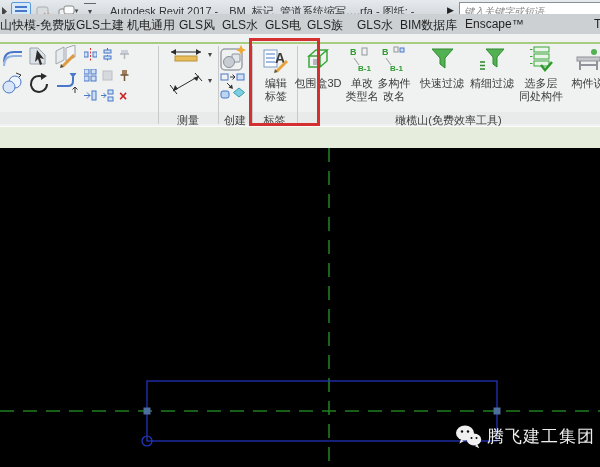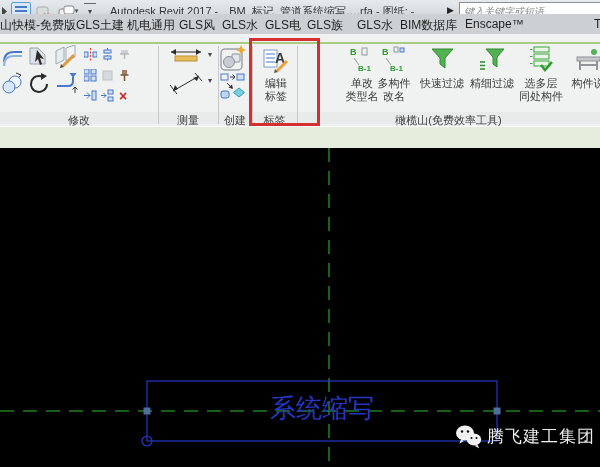--- a/index.html
+++ b/index.html
@@ -193,21 +193,20 @@
         </svg>
     </div>
     <div class="ic" style="left:101px;top:44px">
       <svg width="13" height="13">
           <path d="M0 6.5 h5 m-2.5 -2.5 l2.5 2.5 -2.5 2.5" fill="none" stroke="#4a78c8"></path>
           <rect x="7" y="1" width="5" height="4" fill="#cfe0f4" stroke="#4a78c8"></rect>
           <rect x="7" y="8" width="5" height="4" fill="#cfe0f4" stroke="#4a78c8"></rect>
         </svg>
     </div>
     <div class="xdel" style="left:119px;top:46px">×</div>
-    <div class="plabel" style="left:0;width:158px">修改</div>
 
     <div class="ic" style="left:168px;top:3px">
       <svg width="38" height="17">
           <path d="M3 5 h30" stroke="#2b2b2b"></path>
           <path d="M3 5 l5 -3 v6z M33 5 l-5 -3 v6z" fill="#2b2b2b"></path>
           <rect x="7" y="9" width="22" height="5" fill="#e9bc5a" stroke="#b8923a"></rect>
         </svg>
     </div>
     <div class="dd" style="left:208px;top:6px">▾</div>
     <div class="ic" style="left:168px;top:27px">
@@ -250,20 +249,29 @@
             <text x="12" y="17" font-size="14" font-weight="bold" fill="#3a3a3a">A</text>
             <line x1="14" y1="25" x2="24" y2="15" stroke="#e8a33d" stroke-width="3"></line>
             <path d="M11 27 l4 -1 -3 -3z" fill="#6a5a3a"></path>
           </svg>
       </div>
       <div class="l1">编辑</div>
       <div class="l2">标签</div>
     </div>
     <div class="plabel" style="left:252px;width:45px">标签</div>
 
+    <div class="rbtn" style="left:292px;width:52px">
+      <div class="ic" style="left:13px;top:2px">
+        <svg width="27" height="27">
+            <path d="M4 10 l7 -6 h11 l-7 6z M22 4 v11 l-7 6 M4 10 h11 v11 h-11z M15 10 l7 -6" fill="none" stroke="#3aa63a" stroke-width="1.5"></path>
+            <rect x="8" y="13" width="6" height="6" fill="#b4b8bc"></rect>
+          </svg>
+      </div>
+      <div class="l1">包围盒3D</div>
+    </div>
     <div class="rbtn" style="left:344px;width:36px">
       <div class="ic" style="left:5px;top:2px">
         <svg width="27" height="27">
             <text x="1" y="9" font-size="9" font-weight="bold" fill="#2e9b2e">B</text>
             <rect x="13" y="2" width="5" height="7" fill="none" stroke="#90989e"></rect>
             <path d="M5 12 l5 7" stroke="#999"></path>
             <text x="9" y="25" font-size="8" font-weight="bold" fill="#2e9b2e">B-1</text>
           </svg>
       </div>
       <div class="l1">单改</div>
@@ -332,21 +340,20 @@
 
       <line x1="329" y1="0" x2="329" y2="319" stroke="#1f7d1f" stroke-width="1.6" stroke-dasharray="14,9"></line>
       <line x1="0" y1="263" x2="600" y2="263" stroke="#1f7d1f" stroke-width="1.6" stroke-dasharray="14,9"></line>
 
       <rect x="147" y="233" width="350" height="60" fill="none" stroke="#2438c8" stroke-width="1.2"></rect>
 
       <rect x="143.5" y="259.5" width="7" height="7" fill="#4d6f9d"></rect>
       <rect x="493.5" y="259.5" width="7" height="7" fill="#4d6f9d"></rect>
       <circle cx="147" cy="293" r="5" fill="none" stroke="#2438c8" stroke-width="1.2"></circle>
     </svg>
-    <div class="sys-label">系统缩写</div>
     <div class="watermark">
       <svg width="27" height="25" viewBox="0 0 27 25">
         <ellipse cx="10" cy="9" rx="9" ry="7.5" fill="#f0f0f0"></ellipse>
         <path d="M6 15.5 l-1.7 4.2 4.5 -2.7z" fill="#f0f0f0"></path>
         <circle cx="7" cy="7.5" r="1.2" fill="#0a0a0a"></circle>
         <circle cx="13" cy="7.5" r="1.2" fill="#0a0a0a"></circle>
         <ellipse cx="19" cy="15.5" rx="7.2" ry="6" fill="#f0f0f0"></ellipse>
         <path d="M22.5 20.5 l1.7 3.7 -4.4 -2.2z" fill="#f0f0f0"></path>
         <circle cx="16.5" cy="14" r="1" fill="#0a0a0a"></circle>
         <circle cx="21.5" cy="14" r="1" fill="#0a0a0a"></circle>

